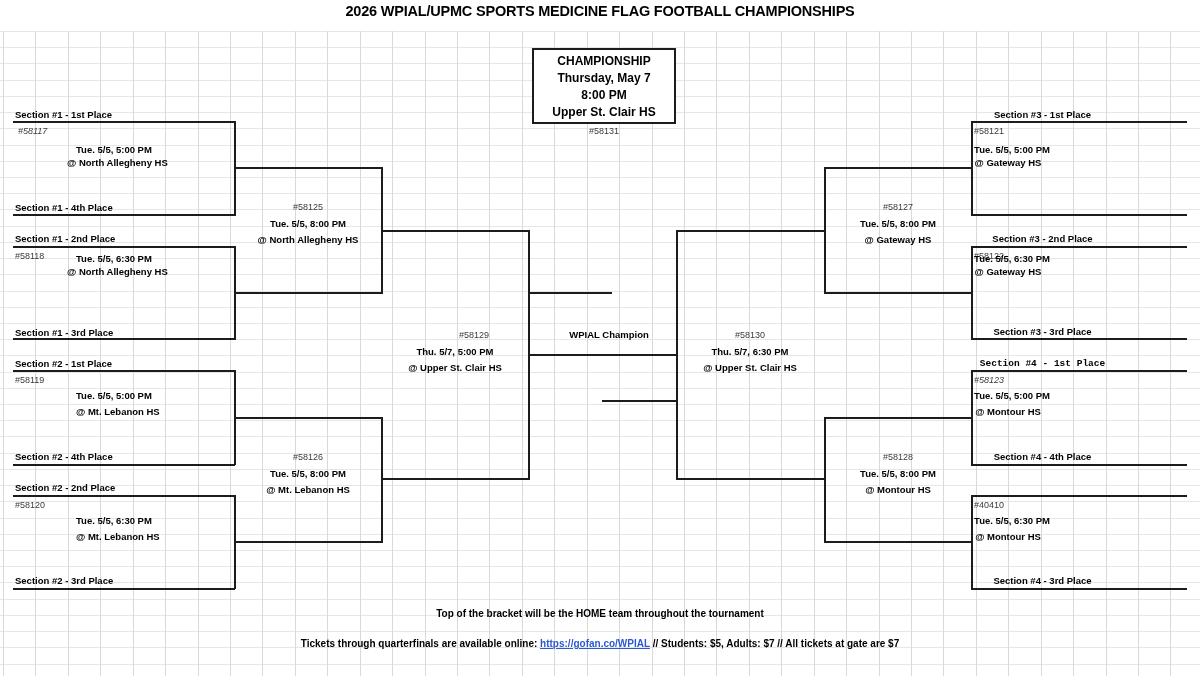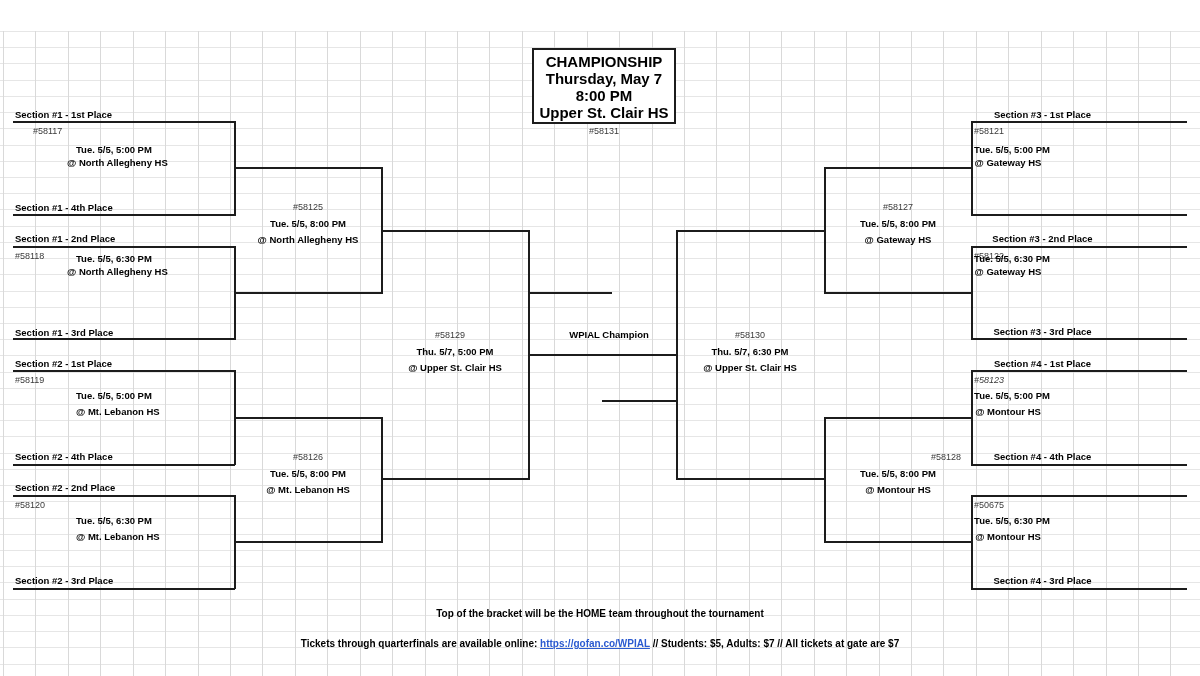--- a/index.html
+++ b/index.html
@@ -80,21 +80,21 @@
 
   
   .champbox {
     position: absolute;
     border: 2px solid #1c1c1c;
     background: #ffffff;
     box-sizing: border-box;
     text-align: center;
   }
   .champbox .cl {
-    font-size: 15px;
+    font-size: 12px;
     font-weight: bold;
     line-height: 17px;
     color: #000;
     white-space: nowrap;
   }
 
   
   .upmc {
     position: absolute;
     text-align: center;
@@ -124,33 +124,34 @@
     text-decoration: underline;
   }
 </style>
 </head>
 <body>
 
 <div id="sheet">
 
   <div class="grid"></div>
 
+  <div class="title">2026 WPIAL/UPMC SPORTS MEDICINE FLAG FOOTBALL CHAMPIONSHIPS</div>
 
   <div class="champbox" style="left:532px; top:48px; width:144px; height:76px; padding-top:3px;">
     <div class="cl">CHAMPIONSHIP</div>
     <div class="cl">Thursday, May 7</div>
     <div class="cl">8:00 PM</div>
     <div class="cl">Upper St. Clair HS</div>
   </div>
   <div class="txt small center" style="left:532px; top:125px; width:144px;">#58131</div>
 
 
   <div class="txt" style="left:15px; top:108px;">Section #1 - 1st Place</div>
   <div class="hline" style="left:13px; top:121px; width:222px;"></div>
-  <div class="txt small" style="left:33px; top:125px;">#58117</div>
+  <div class="txt small" style="left:18px; top:125px;font-style:italic;">#58117</div>
   <div class="txt" style="left:76px; top:143px;">Tue. 5/5, 5:00 PM</div>
   <div class="txt" style="left:67px; top:156px;">@ North Allegheny HS</div>
   <div class="txt" style="left:15px; top:201px;">Section #1 - 4th Place</div>
   <div class="hline" style="left:13px; top:214px; width:222px;"></div>
   <div class="vline" style="left:234px; top:121px; height:95px;"></div>
 
   <div class="txt" style="left:15px; top:232px;">Section #1 - 2nd Place</div>
   <div class="hline" style="left:13px; top:246px; width:222px;"></div>
   <div class="txt small" style="left:15px; top:250px;">#58118</div>
   <div class="txt" style="left:76px; top:252px;">Tue. 5/5, 6:30 PM</div>
@@ -187,21 +188,21 @@
   <div class="hline" style="left:234px; top:417px; width:148px;"></div>
   <div class="hline" style="left:234px; top:541px; width:148px;"></div>
   <div class="vline" style="left:381px; top:417px; height:126px;"></div>
   <div class="txt small center" style="left:234px; top:451px; width:148px;">#58126</div>
   <div class="txt center" style="left:234px; top:467px; width:148px;">Tue. 5/5, 8:00 PM</div>
   <div class="txt center" style="left:234px; top:483px; width:148px;">@ Mt. Lebanon HS</div>
 
   <div class="hline" style="left:381px; top:230px; width:148px;"></div>
   <div class="hline" style="left:381px; top:478px; width:148px;"></div>
   <div class="vline" style="left:528px; top:230px; height:250px;"></div>
-  <div class="txt small center" style="left:376px; top:329px; width:148px;">#58129</div>
+  <div class="txt small center" style="left:400px; top:329px; width:148px;">#58129</div>
   <div class="txt center" style="left:381px; top:345px; width:148px;">Thu. 5/7, 5:00 PM</div>
   <div class="txt center" style="left:381px; top:361px; width:148px;">@ Upper St. Clair HS</div>
 
   <div class="hline" style="left:528px; top:292px; width:84px;"></div>
   <div class="hline" style="left:528px; top:354px; width:148px;"></div>
   <div class="hline" style="left:602px; top:400px; width:74px;"></div>
   <div class="txt center" style="left:528px; top:328px; width:162px;">WPIAL Champion</div>
 
   <div class="hline" style="left:676px; top:230px; width:148px;"></div>
   <div class="hline" style="left:676px; top:478px; width:148px;"></div>
@@ -213,52 +214,52 @@
   <div class="hline" style="left:824px; top:167px; width:148px;"></div>
   <div class="hline" style="left:824px; top:292px; width:148px;"></div>
   <div class="vline" style="left:824px; top:167px; height:127px;"></div>
   <div class="txt small center" style="left:824px; top:201px; width:148px;">#58127</div>
   <div class="txt center" style="left:824px; top:217px; width:148px;">Tue. 5/5, 8:00 PM</div>
   <div class="txt center" style="left:824px; top:233px; width:148px;">@ Gateway HS</div>
 
   <div class="hline" style="left:824px; top:417px; width:148px;"></div>
   <div class="hline" style="left:824px; top:541px; width:148px;"></div>
   <div class="vline" style="left:824px; top:417px; height:126px;"></div>
-  <div class="txt small center" style="left:824px; top:451px; width:148px;margin-left:48px;">#58128</div>
+  <div class="txt small center" style="left:824px; top:451px; width:148px;">#58128</div>
   <div class="txt center" style="left:824px; top:467px; width:148px;">Tue. 5/5, 8:00 PM</div>
   <div class="txt center" style="left:824px; top:483px; width:148px;">@ Montour HS</div>
 
   <div class="txt right" style="left:900px; top:108px; width:285px;">Section #3 - 1st Place</div>
   <div class="hline" style="left:971px; top:121px; width:216px;"></div>
   <div class="txt small" style="left:974px; top:125px;">#58121</div>
   <div class="txt right" style="left:900px; top:143px; width:224px;">Tue. 5/5, 5:00 PM</div>
   <div class="txt right" style="left:900px; top:156px; width:216px;">@ Gateway HS</div>
   <div class="hline" style="left:971px; top:214px; width:216px;"></div>
   <div class="vline" style="left:971px; top:121px; height:95px;"></div>
 
   <div class="txt right" style="left:900px; top:232px; width:285px;">Section #3 - 2nd Place</div>
   <div class="hline" style="left:971px; top:246px; width:216px;"></div>
   <div class="txt small" style="left:974px; top:250px;">#58122</div>
   <div class="txt right" style="left:900px; top:252px; width:224px;">Tue. 5/5, 6:30 PM</div>
   <div class="txt right" style="left:900px; top:265px; width:216px;">@ Gateway HS</div>
   <div class="txt right" style="left:900px; top:325px; width:285px;">Section #3 - 3rd Place</div>
   <div class="hline" style="left:971px; top:338px; width:216px;"></div>
   <div class="vline" style="left:971px; top:246px; height:94px;"></div>
 
-  <div class="txt right" style="left:900px; top:357px; width:285px;">Section #4 - 1st Place</div>
+  <div class="txt right" style="left:900px; top:357px; width:285px;font-family:Liberation Mono, monospace;">Section #4 - 1st Place</div>
   <div class="hline" style="left:971px; top:370px; width:216px;"></div>
   <div class="txt small" style="left:974px; top:374px;font-style:italic;">#58123</div>
   <div class="txt right" style="left:900px; top:389px; width:224px;">Tue. 5/5, 5:00 PM</div>
   <div class="txt right" style="left:900px; top:405px; width:216px;">@ Montour HS</div>
   <div class="txt right" style="left:900px; top:450px; width:285px;">Section #4 - 4th Place</div>
   <div class="hline" style="left:971px; top:464px; width:216px;"></div>
   <div class="vline" style="left:971px; top:370px; height:95px;"></div>
 
   <div class="hline" style="left:971px; top:495px; width:216px;"></div>
-  <div class="txt small" style="left:974px; top:499px;">#50675</div>
+  <div class="txt small" style="left:974px; top:499px;">#40410</div>
   <div class="txt right" style="left:900px; top:514px; width:224px;">Tue. 5/5, 6:30 PM</div>
   <div class="txt right" style="left:900px; top:530px; width:216px;">@ Montour HS</div>
   <div class="txt right" style="left:900px; top:574px; width:285px;">Section #4 - 3rd Place</div>
   <div class="hline" style="left:971px; top:588px; width:216px;"></div>
   <div class="vline" style="left:971px; top:495px; height:94px;"></div>
 
   <div class="foot" style="top:608px;">Top of the bracket will be the HOME team throughout the tournament</div>
 
   <div class="foot" style="top:638px;">
     <span>Tickets through quarterfinals are available online:</span>

